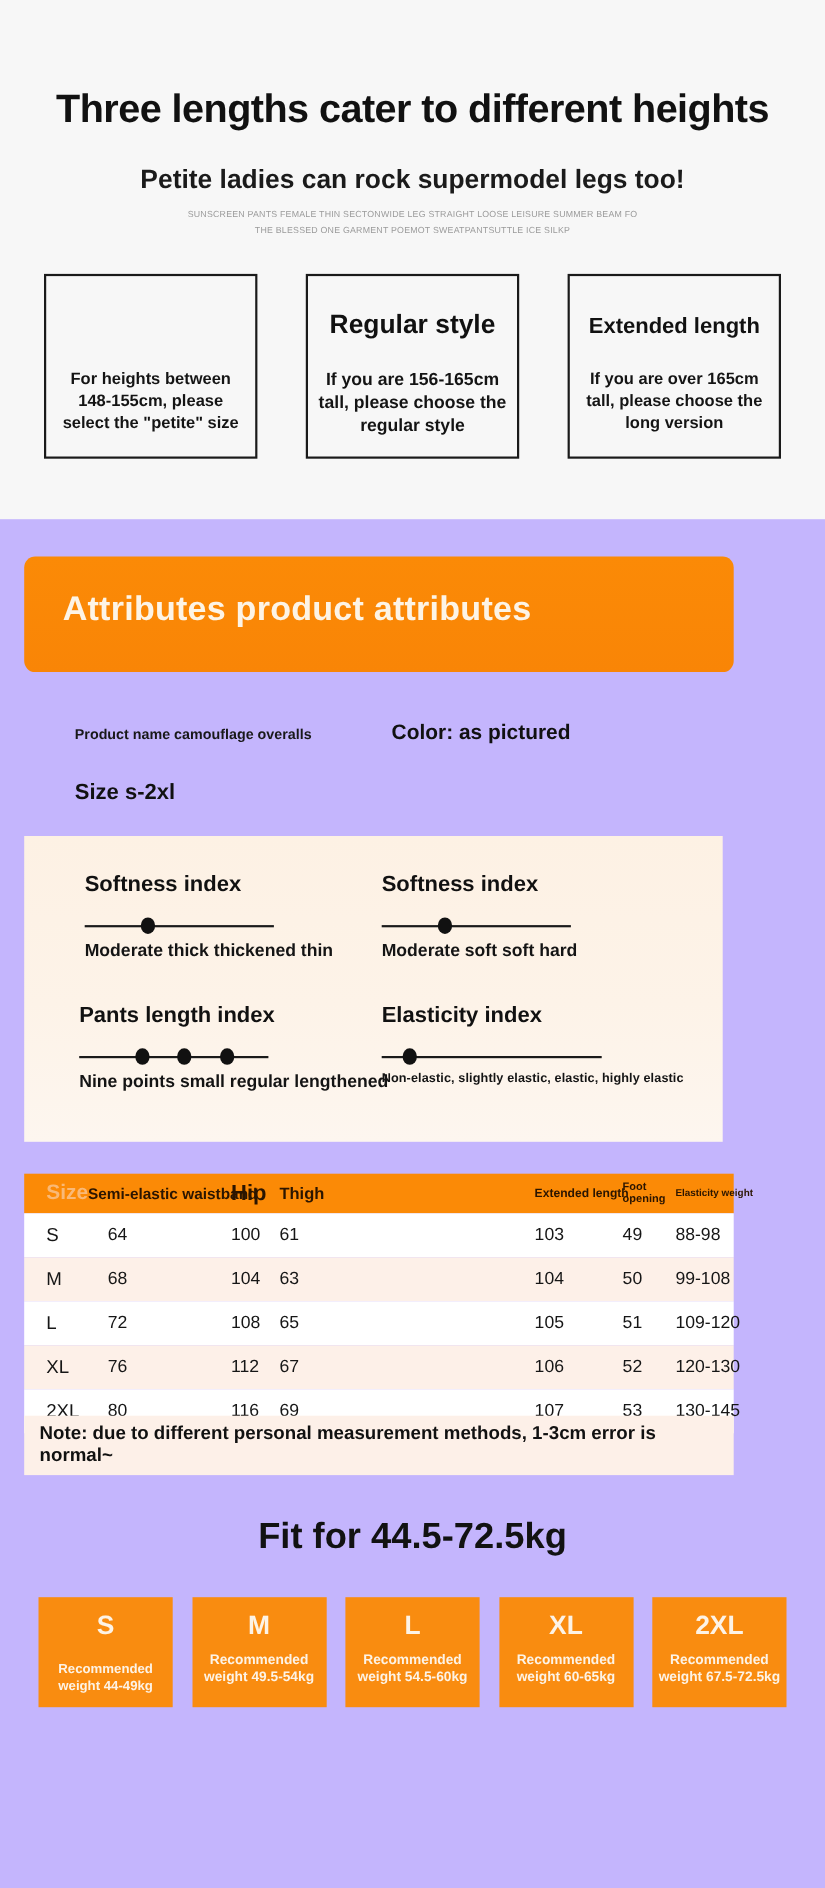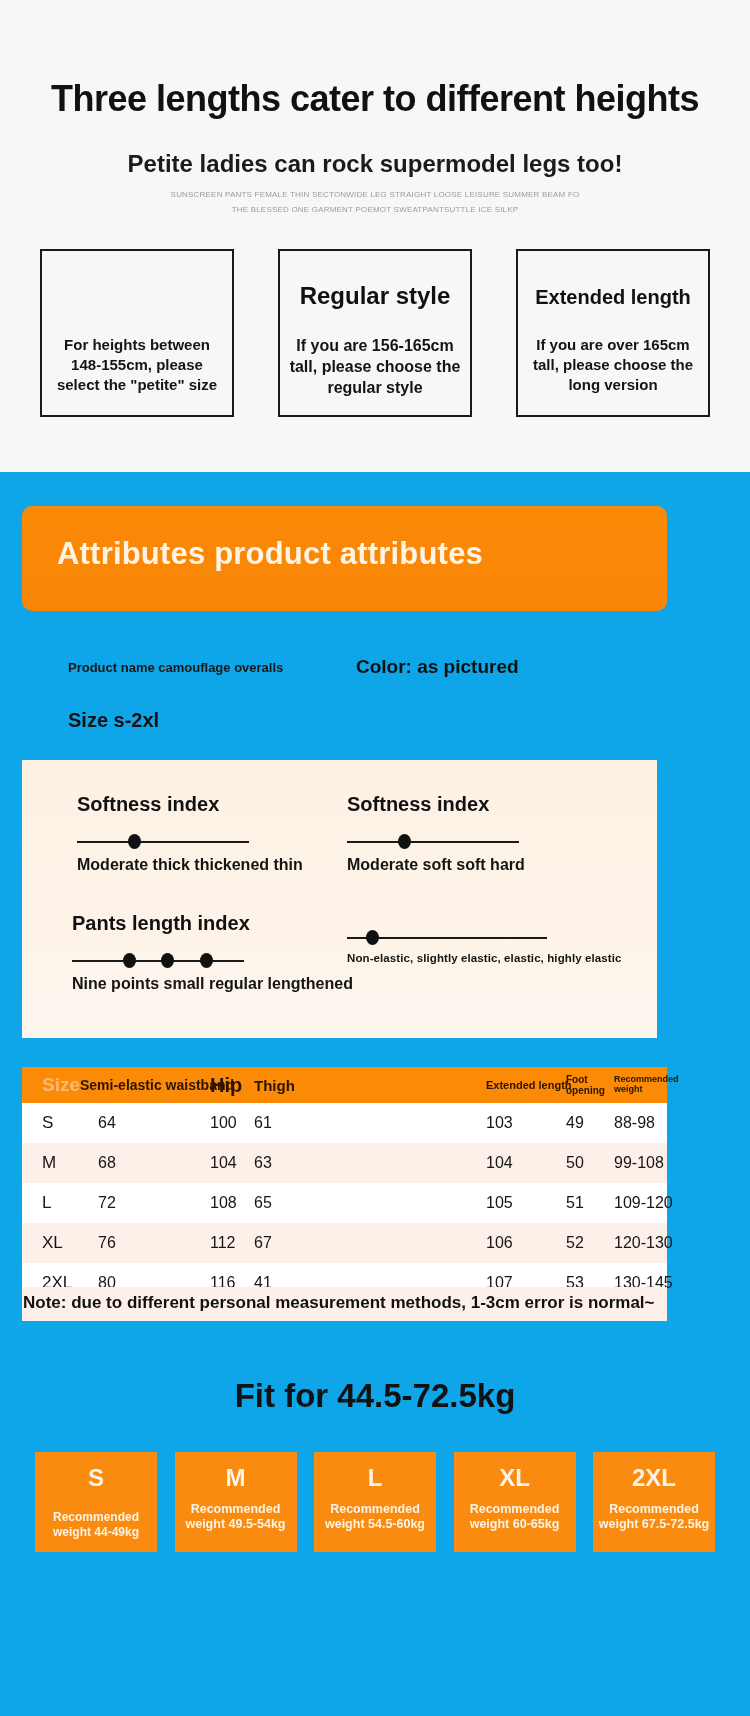--- a/index.html
+++ b/index.html
@@ -9,21 +9,21 @@
     height: 1716px;
     background: #ffffff;
     font-family: "Liberation Sans", sans-serif;
     -webkit-font-smoothing: antialiased;
   }
   .page {
     position: relative;
     width: 750px;
     height: 1716px;
     overflow: hidden;
-    background: #0ea5e9;
+    background: #c4b5fd;
   }
 
   
   .heights-section {
     position: absolute;
     left: 0; top: 0;
     width: 750px; height: 472px;
     background: #f7f7f7;
   }
   .heights-title {
@@ -235,21 +235,21 @@
   .st-body .c-thigh { }
 
   .table-note {
     position: absolute;
     left: 22px; top: 1287px;
     width: 645px;
     background: #fdf0e8;
     font-size: 17px;
     font-weight: 700;
     color: #111111;
-    padding: 6px 0 8px 1px;
+    padding: 6px 0 8px 14px;
   }
 
   
   .fit-title {
     position: absolute;
     left: 0; top: 1377px;
     width: 750px;
     text-align: center;
     font-size: 33px;
     font-weight: 700;
@@ -347,40 +347,41 @@
     <div class="index-item" id="idx-softness">
       <div class="idx-title">Softness index</div>
       <div class="idx-track">
         <div class="idx-line" style="width:172px;"></div>
         <div class="idx-dot" style="left:57px;"></div>
       </div>
       <div class="idx-caption">Moderate soft soft hard</div>
     </div>
 
     <div class="index-item" id="idx-elastic">
+      <div class="idx-title">Elasticity index</div>
       <div class="idx-track">
         <div class="idx-line" style="width:200px;"></div>
         <div class="idx-dot" style="left:25px;"></div>
       </div>
       <div class="idx-caption small">Non-elastic, slightly elastic, elastic, highly elastic</div>
     </div>
 
   </div>
 
   <div class="size-table">
 
     <div class="st-row st-head">
       <div class="st-c c-size">Size</div>
       <div class="st-c c-waist">Semi-elastic waistband</div>
       <div class="st-c c-hip">Hip</div>
       <div class="st-c c-thigh">Thigh</div>
       <div class="st-c c-blank"></div>
       <div class="st-c c-ext">Extended length</div>
       <div class="st-c c-foot">Foot opening</div>
-      <div class="st-c c-weight">Recommended weight</div>
+      <div class="st-c c-weight">Elasticity weight</div>
     </div>
 
     <div class="st-body">
       <div class="st-row plain">
         <div class="st-c c-size">S</div>
         <div class="st-c c-waist">64</div>
         <div class="st-c c-hip">100</div>
         <div class="st-c c-thigh">61</div>
         <div class="st-c c-blank"></div>
         <div class="st-c c-ext">103</div>
@@ -414,21 +415,21 @@
         <div class="st-c c-thigh">67</div>
         <div class="st-c c-blank"></div>
         <div class="st-c c-ext">106</div>
         <div class="st-c c-foot">52</div>
         <div class="st-c c-weight">120-130</div>
       </div>
       <div class="st-row plain">
         <div class="st-c c-size">2XL</div>
         <div class="st-c c-waist">80</div>
         <div class="st-c c-hip">116</div>
-        <div class="st-c c-thigh">41</div>
+        <div class="st-c c-thigh">69</div>
         <div class="st-c c-blank"></div>
         <div class="st-c c-ext">107</div>
         <div class="st-c c-foot">53</div>
         <div class="st-c c-weight">130-145</div>
       </div>
     </div>
   </div>
 
   <div class="table-note">Note: due to different personal measurement methods, 1-3cm error is normal~</div>
 

